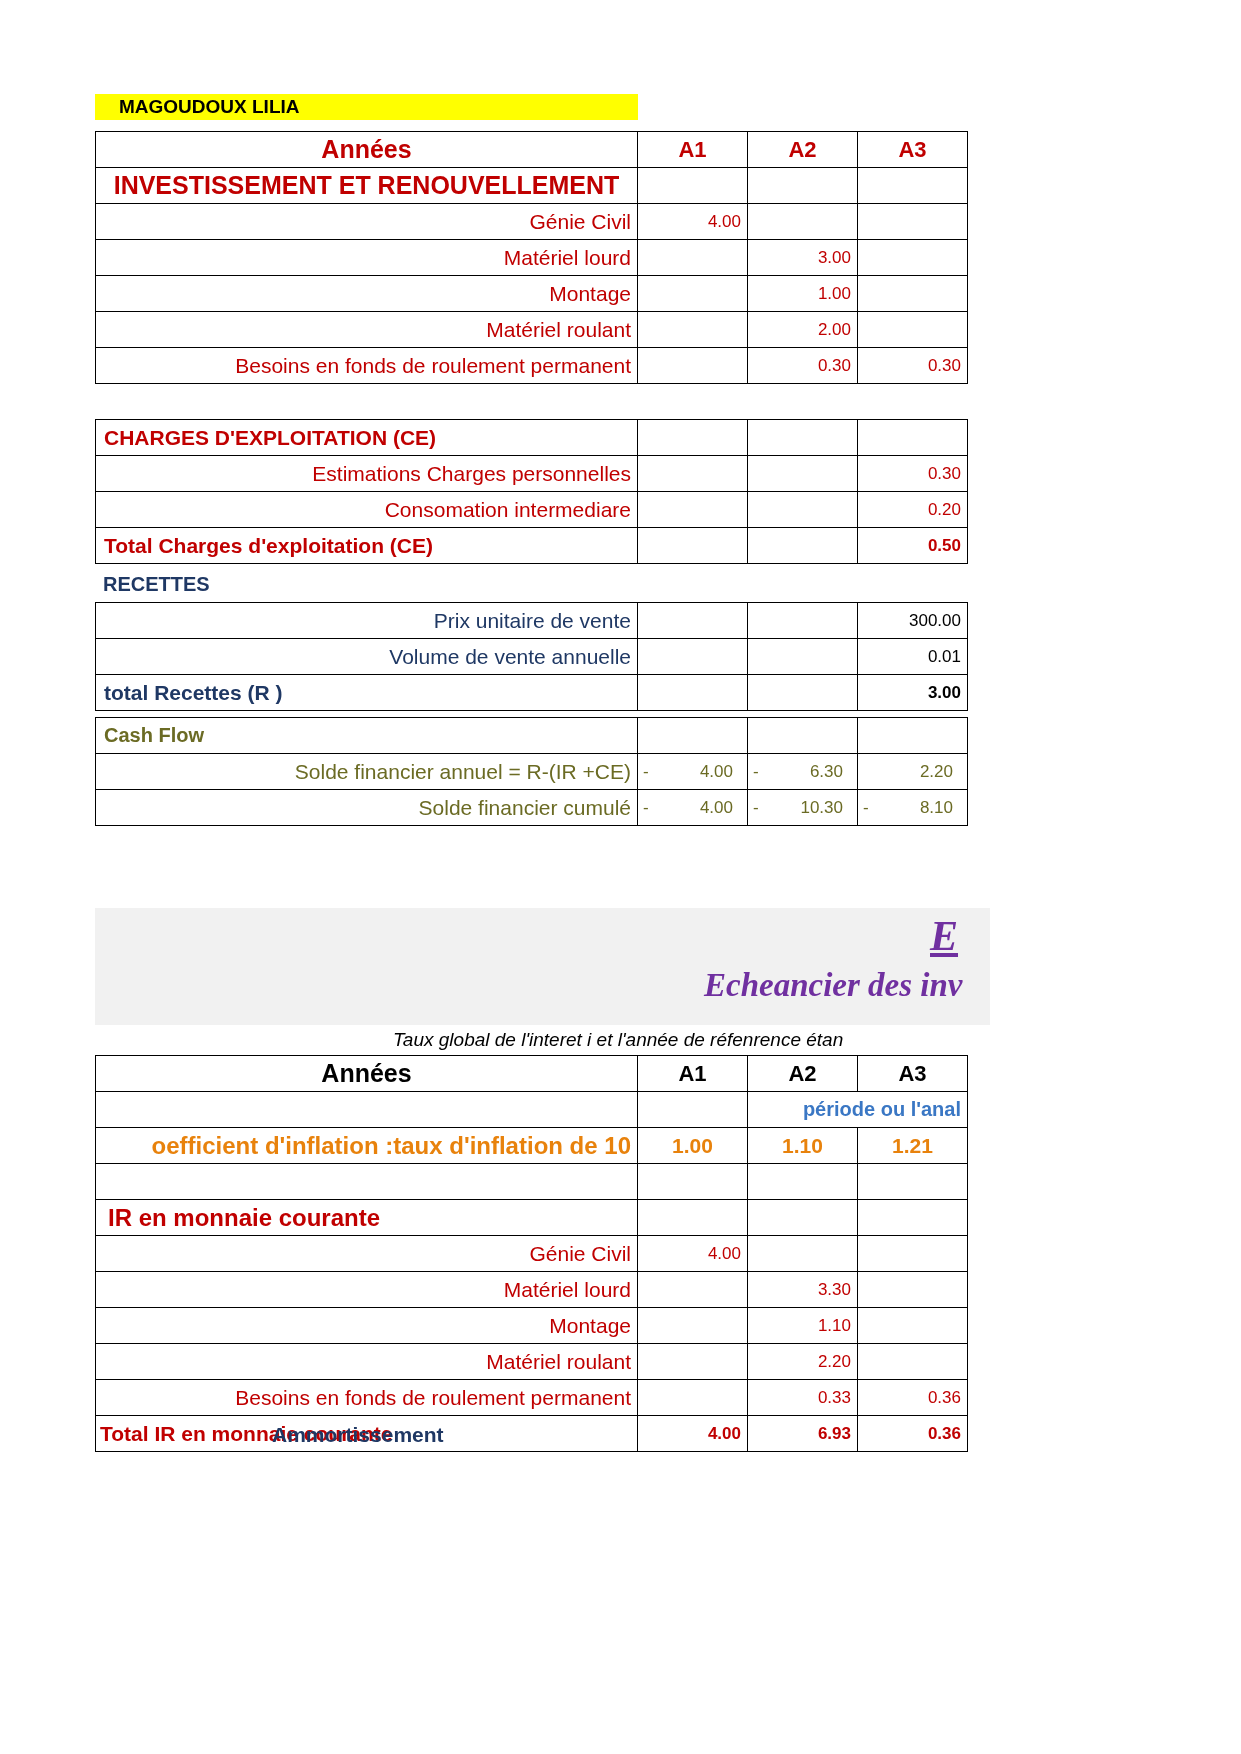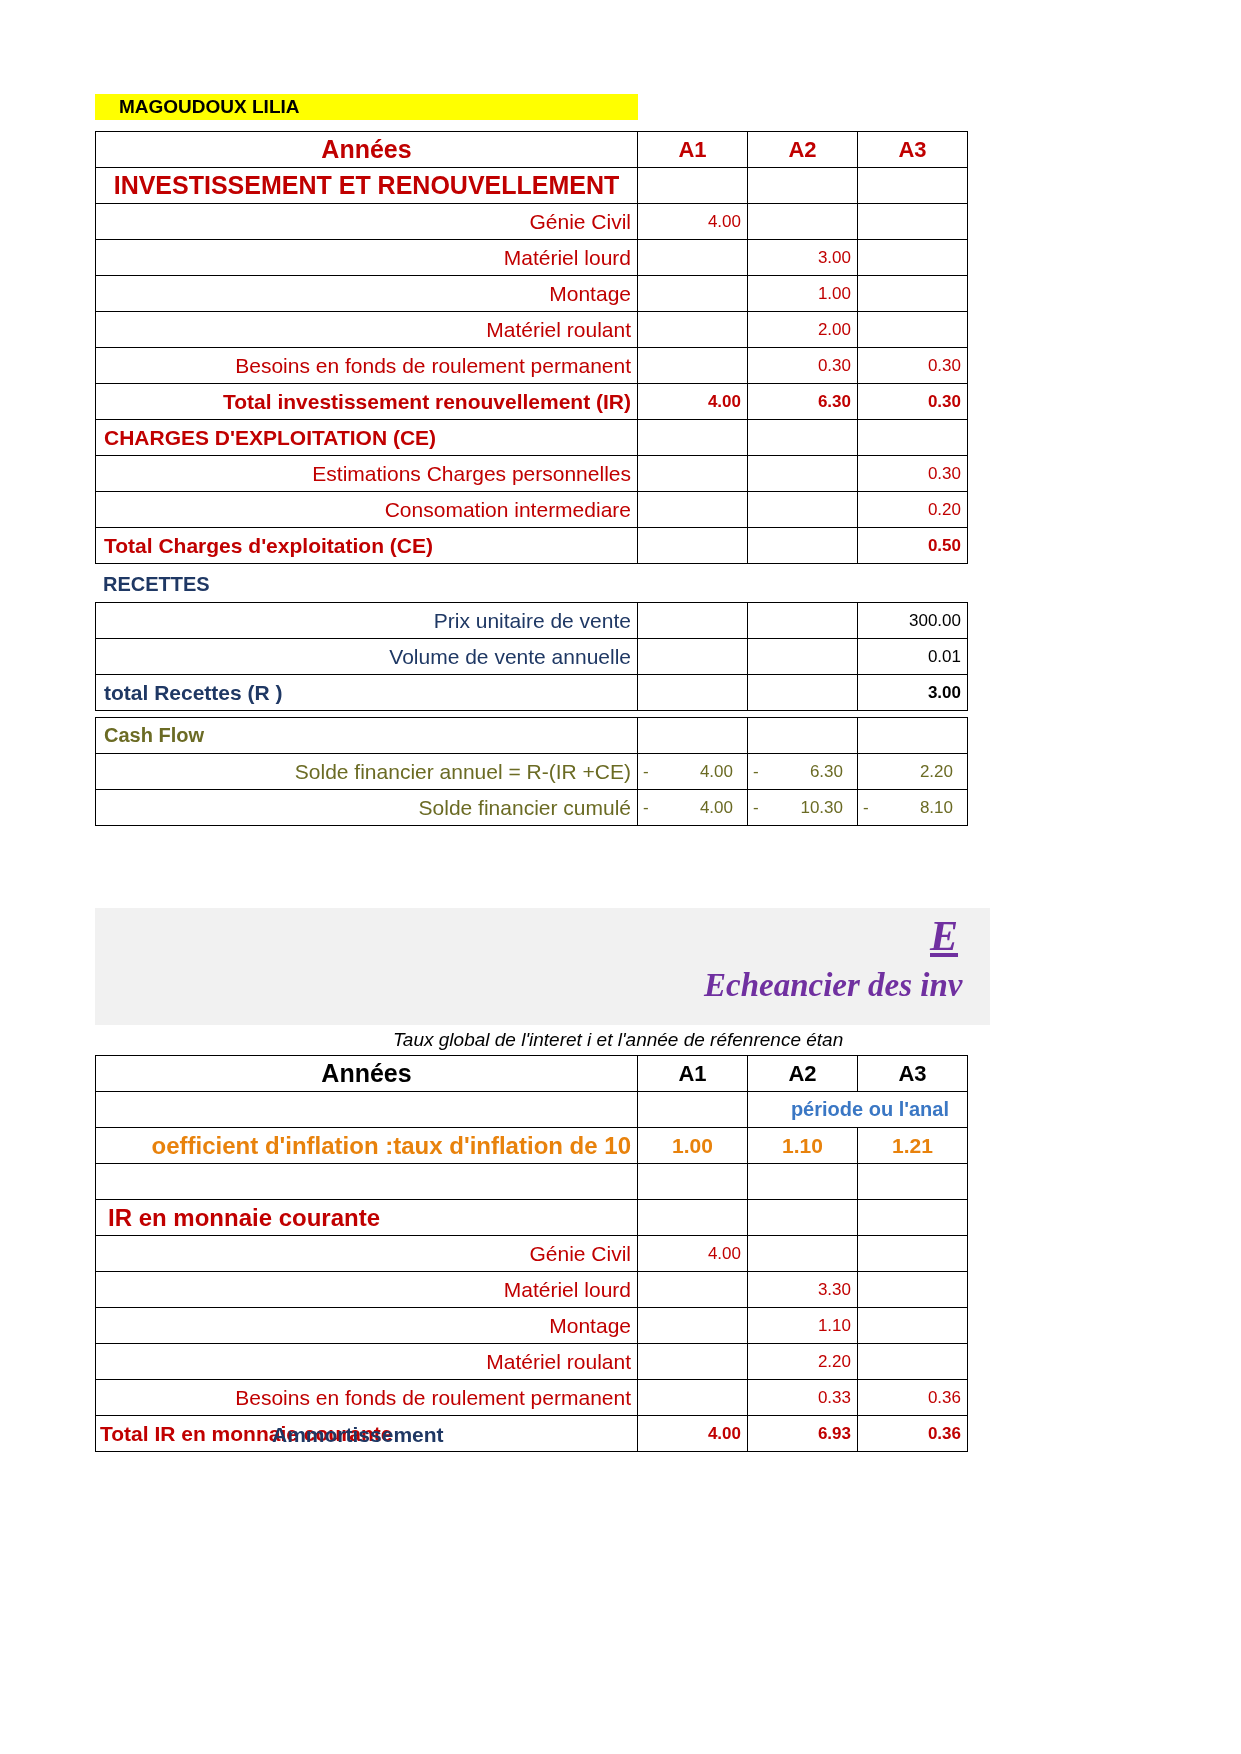--- a/index.html
+++ b/index.html
@@ -118,21 +118,21 @@
     position:absolute;
     left:393px; top:1029px;
     font-size:19px; font-style:italic;
     white-space:nowrap;
   }
 
   #tbl-ech{ position:absolute; left:95px; top:1055px; }
   #tbl-ech td{ height:31px; }
   #tbl-ech .hdr{ font-size:25px; font-weight:bold; text-align:center; }
   #tbl-ech .hdr-col{ font-size:22px; font-weight:bold; text-align:center; }
-  #tbl-ech .periode{ font-size:20px; font-weight:bold; text-align:right; padding-right:18px;}
+  #tbl-ech .periode{ font-size:20px; font-weight:bold; text-align:right; padding-right:6px;}
   #tbl-ech .infl-lbl{ font-size:24px; font-weight:bold; text-align:right; }
   #tbl-ech .infl-val{ font-size:21px; font-weight:bold; text-align:center; }
   #tbl-ech .sect{ font-size:24px; font-weight:bold; text-align:left; padding-left:12px;}
   #tbl-ech .rowlbl{ font-size:21px; }
   #tbl-ech .rowtot{ font-size:21px; font-weight:bold; text-align:left; padding-left:4px;}
   #tbl-ech .val{ font-size:17px; }
   #tbl-ech .valb{ font-size:17px; font-weight:bold; }
 
   .amort{
     position:absolute;
@@ -190,26 +190,20 @@
       <td class="num val red"></td>
       <td class="num val red">2.00</td>
       <td class="num val red"></td>
     </tr>
     <tr>
       <td class="lbl rowlbl red">Besoins en fonds de roulement permanent</td>
       <td class="num val red"></td>
       <td class="num val red">0.30</td>
       <td class="num val red">0.30</td>
     </tr>
-    <tr>
-      <td class="lbl rowtot red">Total investissement renouvellement (IR)</td>
-      <td class="num valb red">4.00</td>
-      <td class="num valb red">6.30</td>
-      <td class="num valb red">0.30</td>
-    </tr>
   </tbody>
     </table>
 
   <table class="grid" id="tbl-ce">
     <colgroup>
         <col class="w-label">
         <col class="w-col">
         <col class="w-col">
         <col class="w-col">
       </colgroup>

